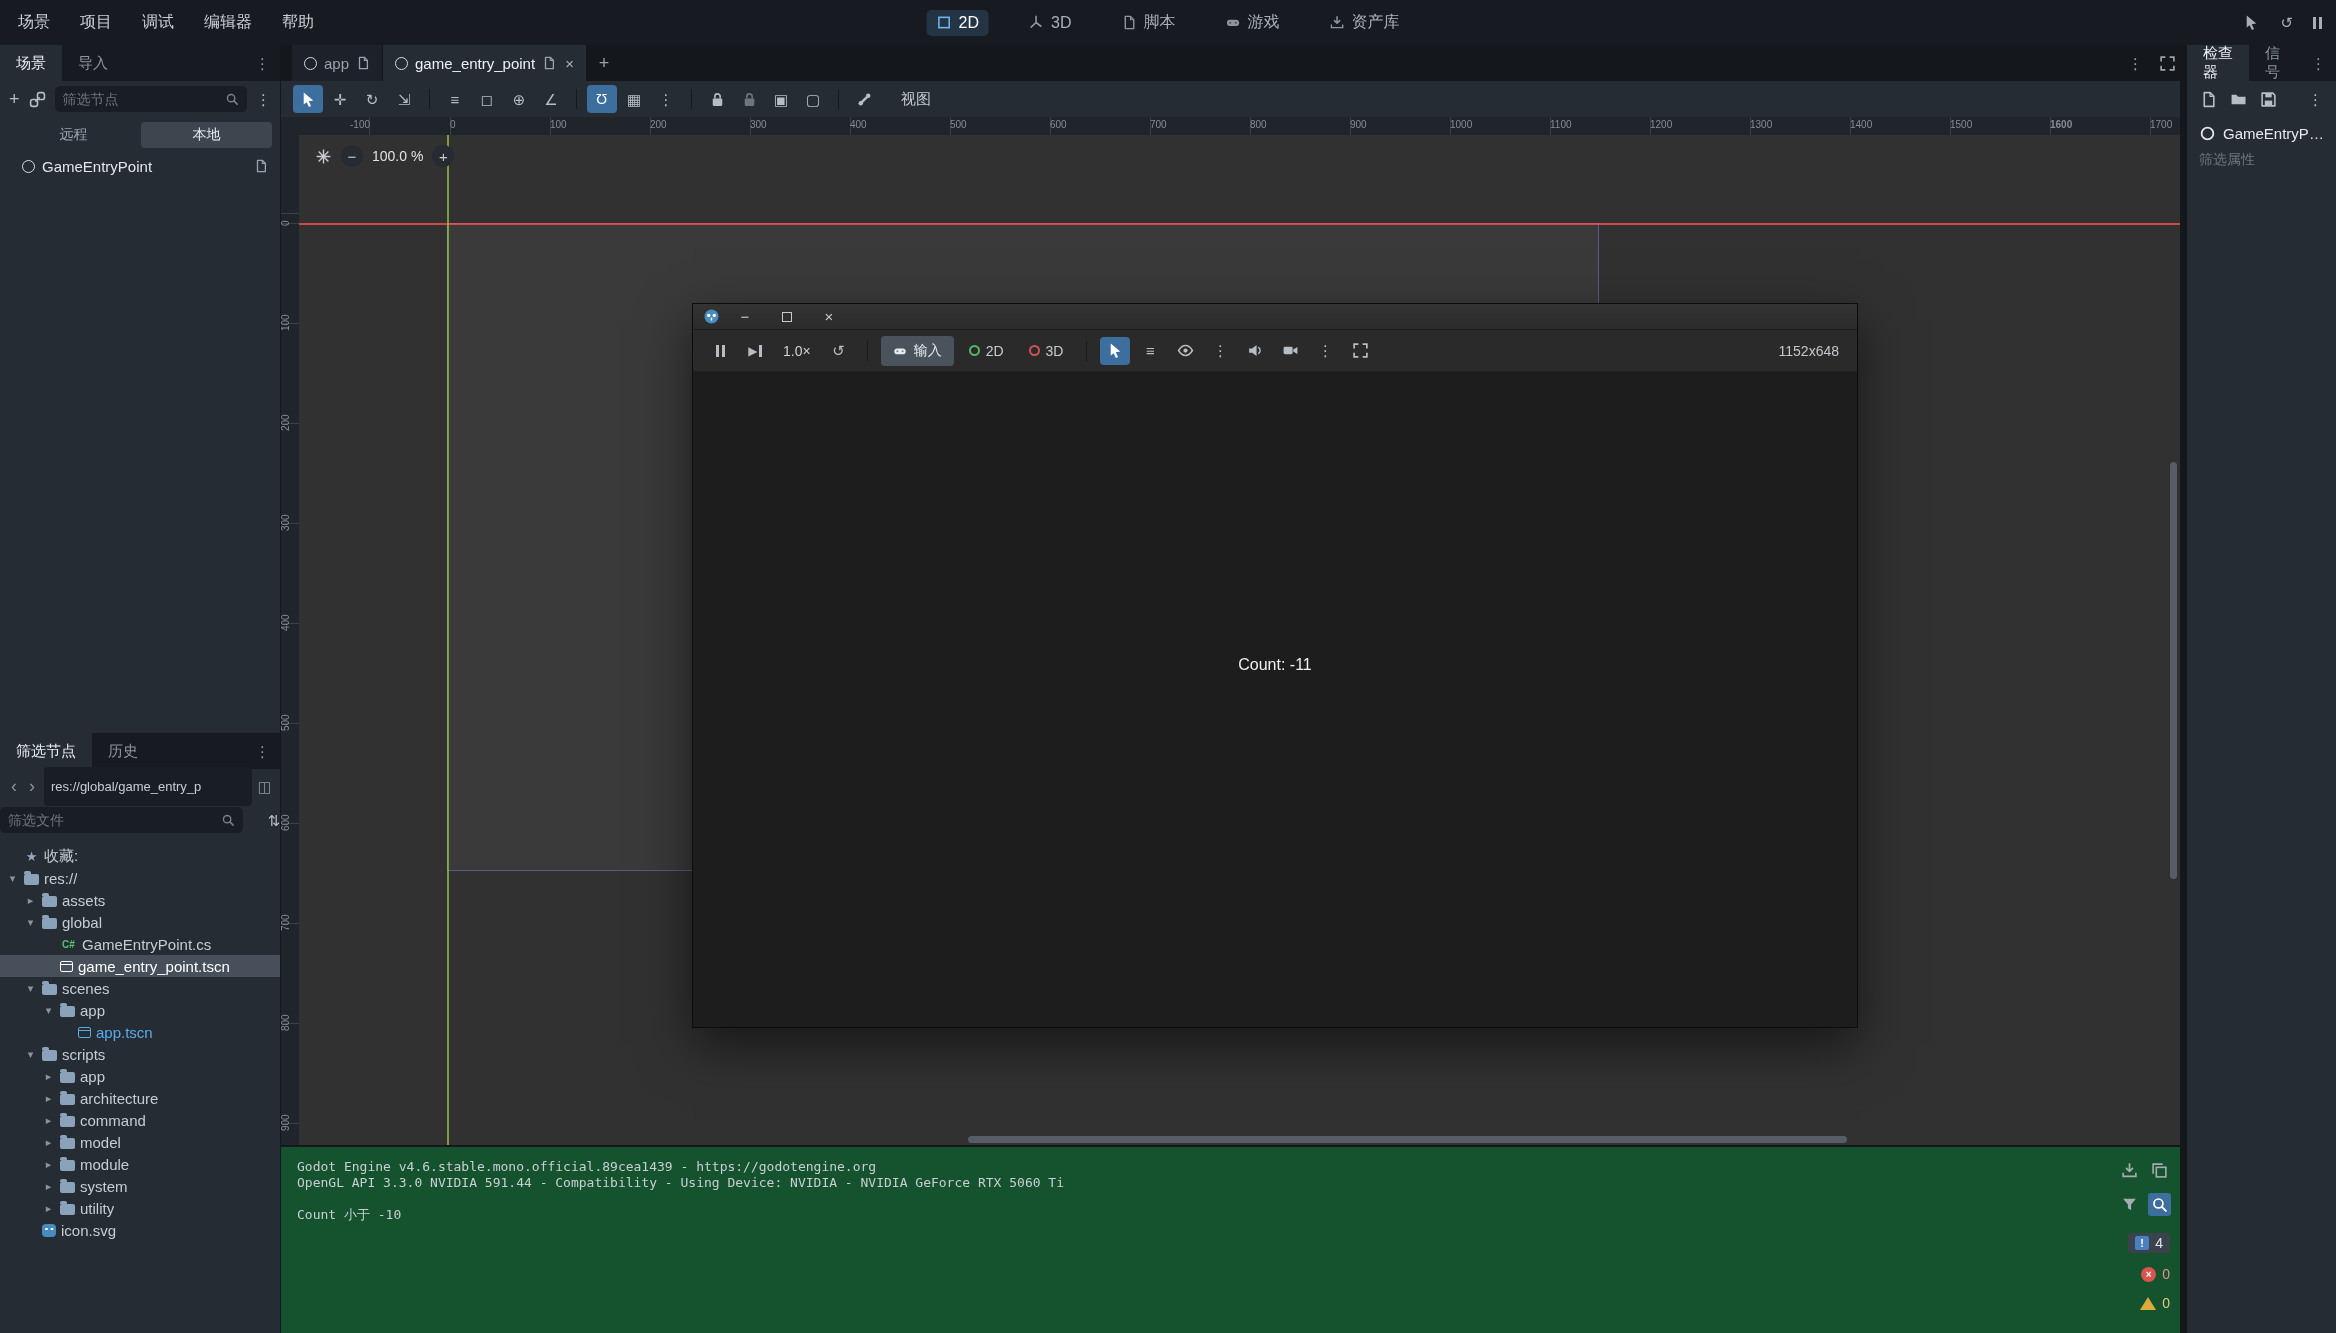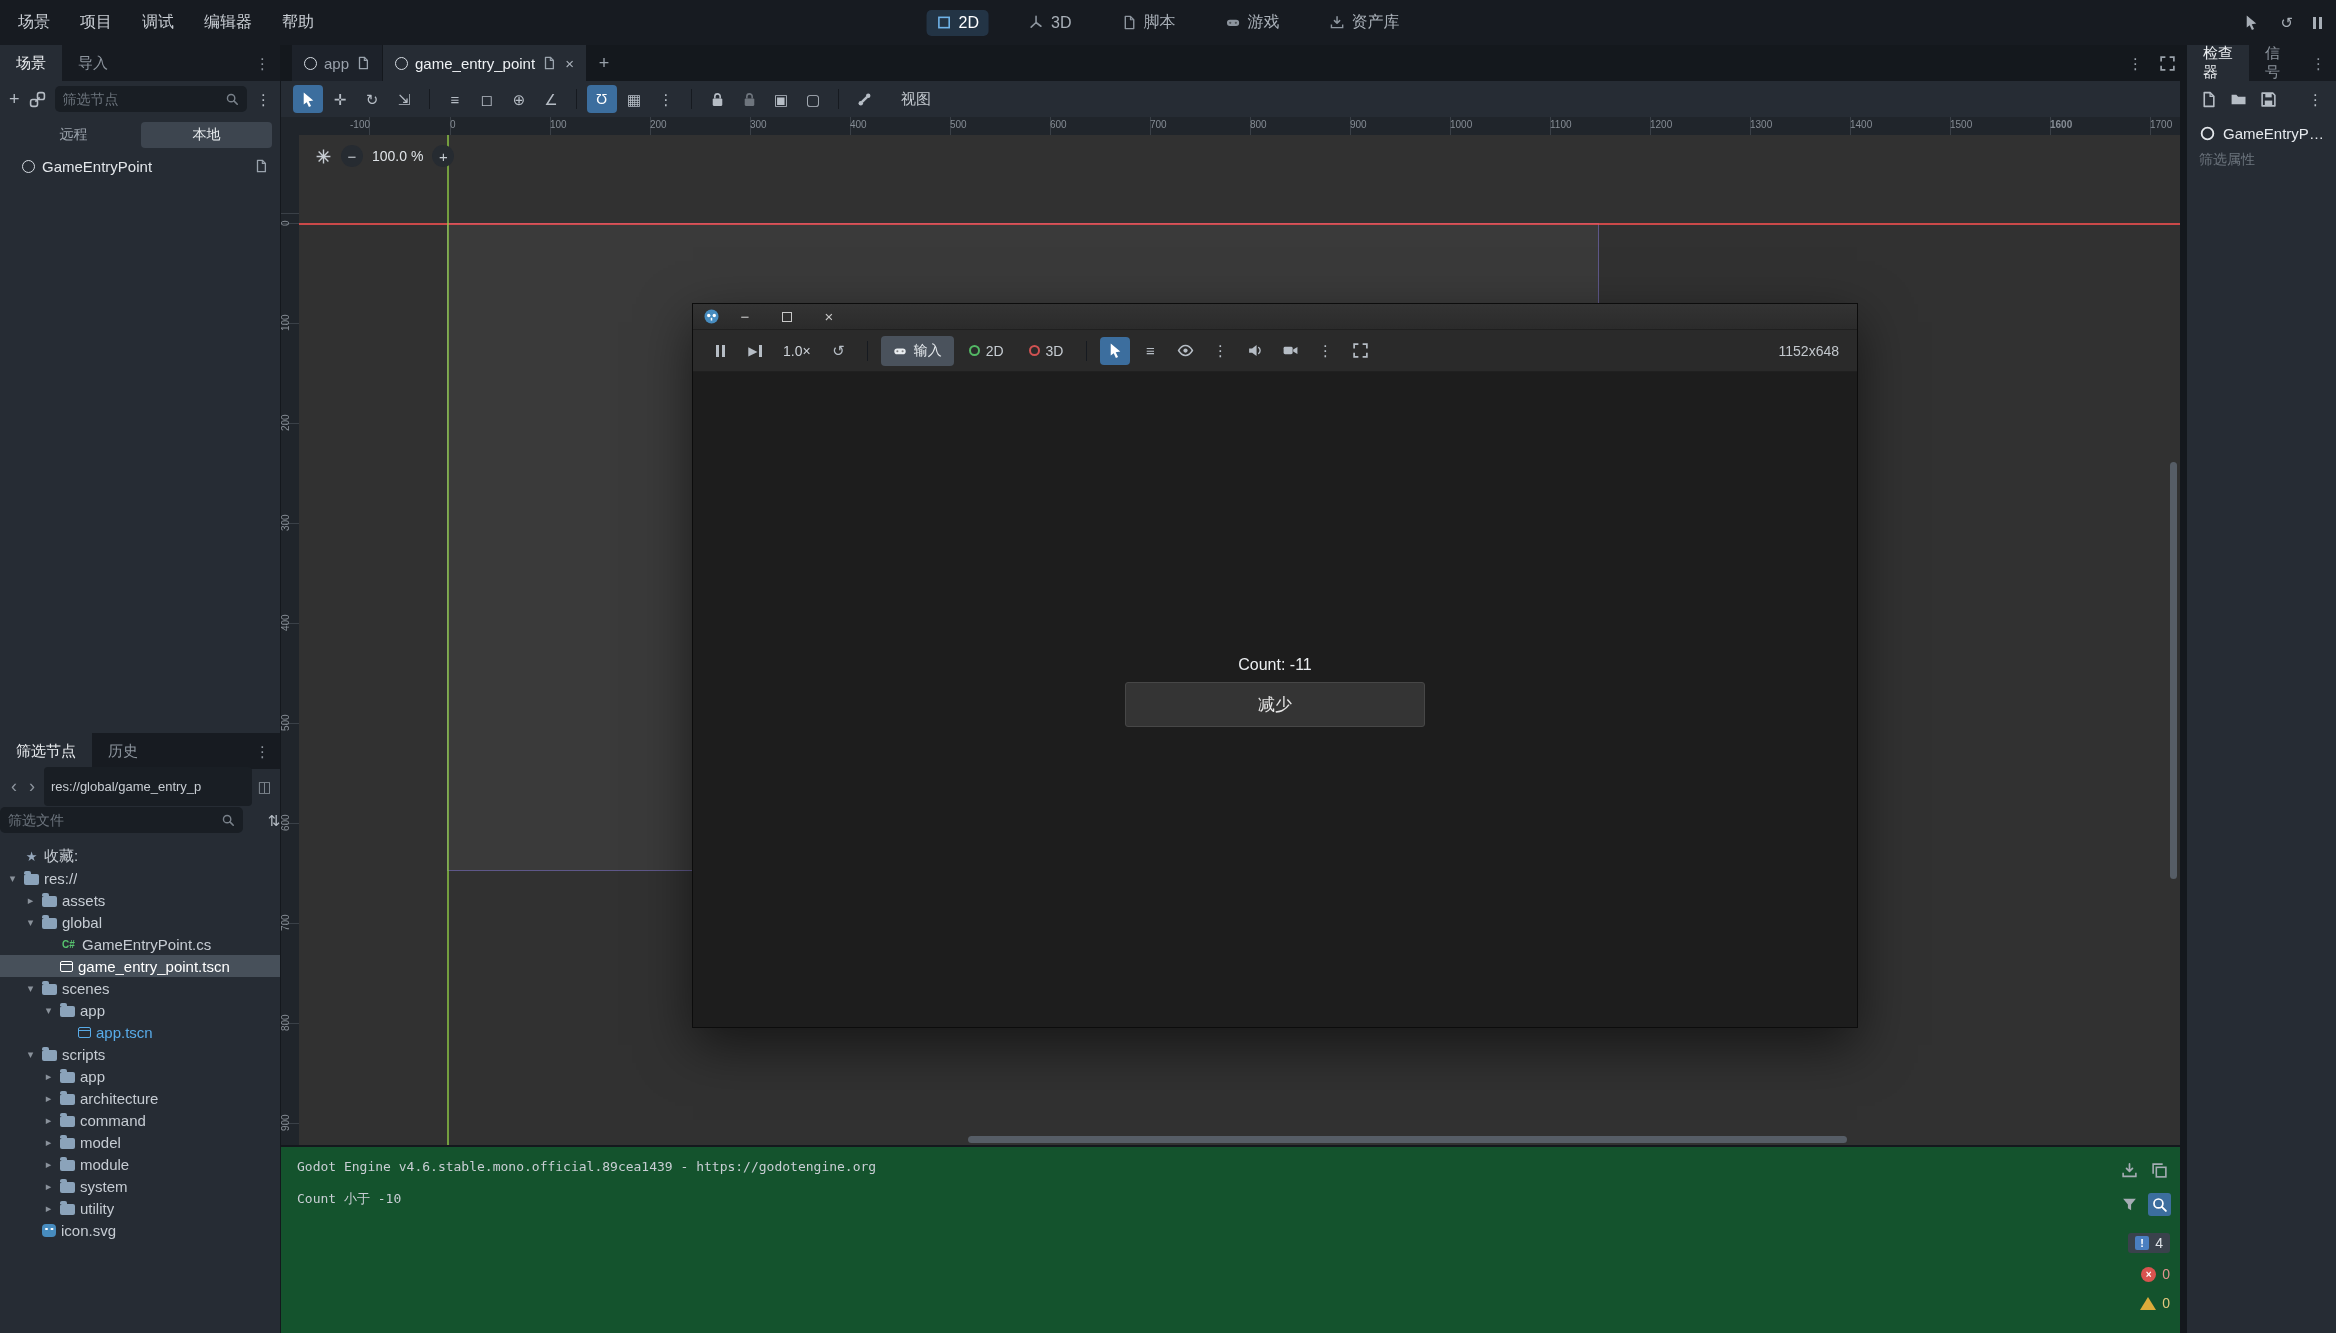--- a/index.html
+++ b/index.html
@@ -476,20 +476,21 @@
         <span class="zval">100.0 %</span>
         <span class="zbtn">+</span>
       </div>
       <div class="hscroll"></div>
       <div class="vscroll"></div>
     </div>
 
     <div id="output">
       <div class="out-lines">
         <div class="out-line">Godot Engine v4.6.stable.mono.official.89cea1439 - https://godotengine.org</div>
+        <div class="out-line">OpenGL API 3.3.0 NVIDIA 591.44 - Compatibility - Using Device: NVIDIA - NVIDIA GeForce RTX 5060 Ti</div>
         <div class="out-line"></div>
         <div class="out-line">Count 小于 -10</div>
       </div>
       <div class="out-tools">
         <svg class="ic">
             <use href="#i-tray"></use>
           </svg>
         <svg class="ic">
             <use href="#i-copy"></use>
           </svg>
@@ -722,17 +723,16 @@
       <span class="tbtn gl">⋮</span>
       <span class="tbtn">
           <svg class="ic">
             <use href="#i-fullscreen"></use>
           </svg>
         </span>
       <span class="res">1152x648</span>
     </div>
     <div class="gw-content">
       <div class="gcount">Count: -11</div>
-      <div class="gbtn b2">减少</div>
     </div>
   </div>
 
 </div>
 
 </body></html>

